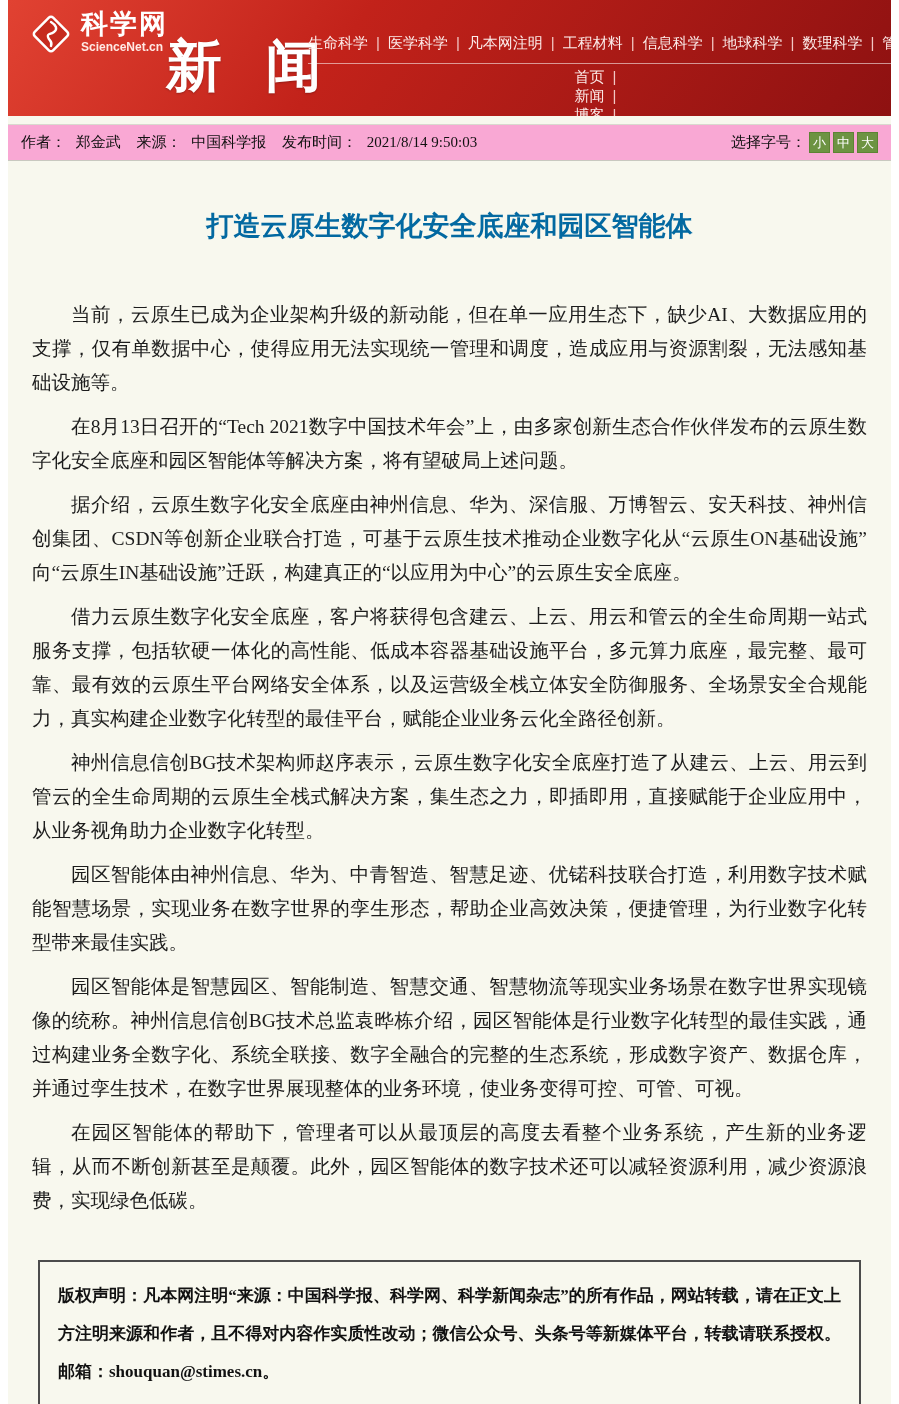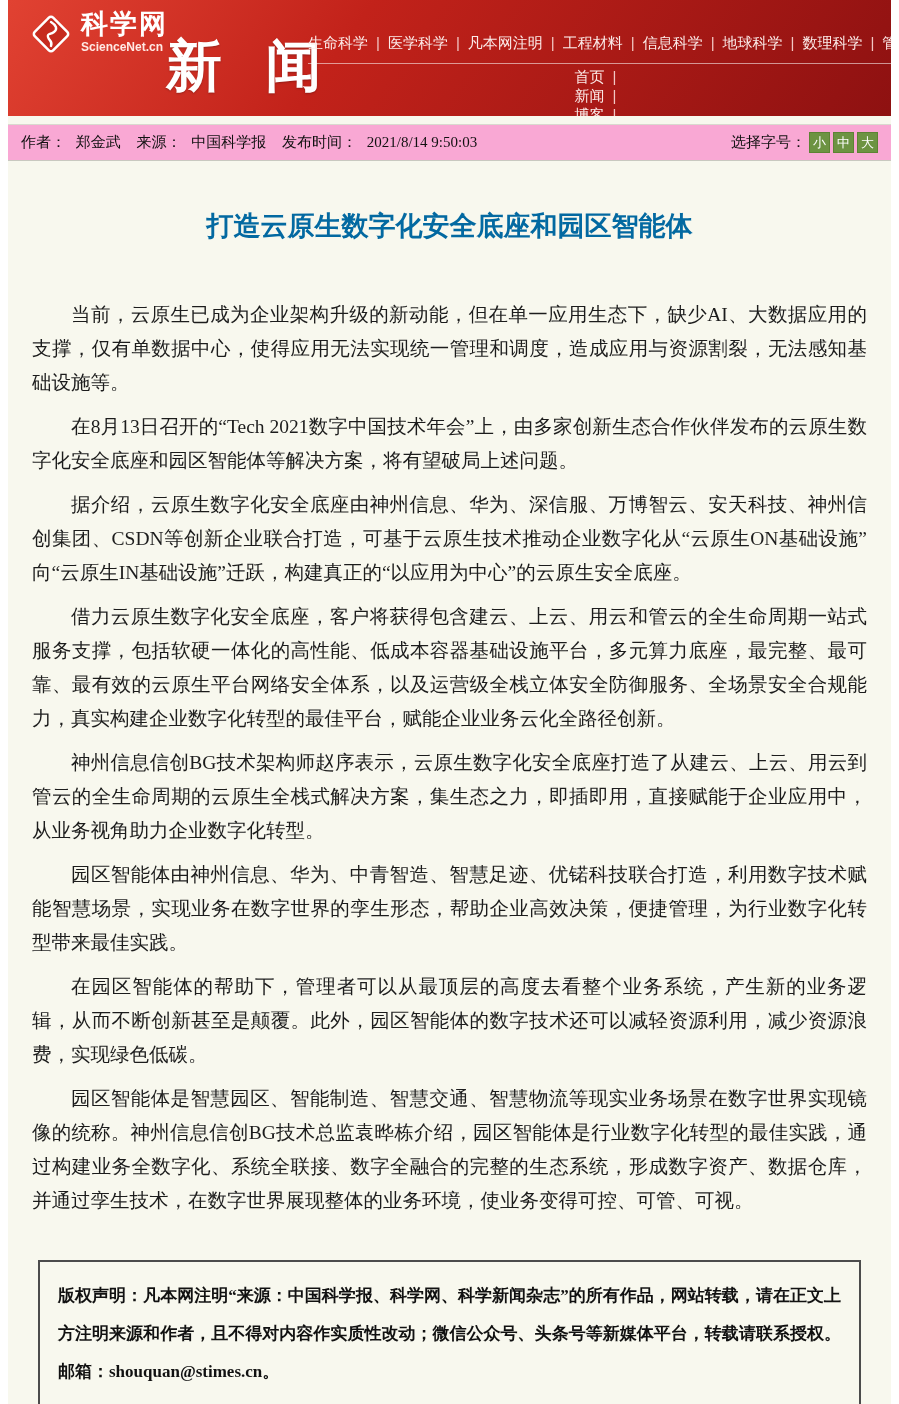--- a/index.html
+++ b/index.html
@@ -186,20 +186,20 @@
 
     <h1 class="article-title">打造云原生数字化安全底座和园区智能体</h1>
 
     <div class="article-body">
       <p>当前，云原生已成为企业架构升级的新动能，但在单一应用生态下，缺少AI、大数据应用的支撑，仅有单数据中心，使得应用无法实现统一管理和调度，造成应用与资源割裂，无法感知基础设施等。</p>
       <p>在8月13日召开的“Tech 2021数字中国技术年会”上，由多家创新生态合作伙伴发布的云原生数字化安全底座和园区智能体等解决方案，将有望破局上述问题。</p>
       <p>据介绍，云原生数字化安全底座由神州信息、华为、深信服、万博智云、安天科技、神州信创集团、CSDN等创新企业联合打造，可基于云原生技术推动企业数字化从“云原生ON基础设施”向“云原生IN基础设施”迁跃，构建真正的“以应用为中心”的云原生安全底座。</p>
       <p>借力云原生数字化安全底座，客户将获得包含建云、上云、用云和管云的全生命周期一站式服务支撑，包括软硬一体化的高性能、低成本容器基础设施平台，多元算力底座，最完整、最可靠、最有效的云原生平台网络安全体系，以及运营级全栈立体安全防御服务、全场景安全合规能力，真实构建企业数字化转型的最佳平台，赋能企业业务云化全路径创新。</p>
       <p>神州信息信创BG技术架构师赵序表示，云原生数字化安全底座打造了从建云、上云、用云到管云的全生命周期的云原生全栈式解决方案，集生态之力，即插即用，直接赋能于企业应用中，从业务视角助力企业数字化转型。</p>
       <p>园区智能体由神州信息、华为、中青智造、智慧足迹、优锘科技联合打造，利用数字技术赋能智慧场景，实现业务在数字世界的孪生形态，帮助企业高效决策，便捷管理，为行业数字化转型带来最佳实践。</p>
+      <p>园区智能体是智慧园区、智能制造、智慧交通、智慧物流等现实业务场景在数字世界实现镜像的统称。神州信息信创BG技术总监袁晔栋介绍，园区智能体是行业数字化转型的最佳实践，通过构建业务全数字化、系统全联接、数字全融合的完整的生态系统，形成数字资产、数据仓库，并通过孪生技术，在数字世界展现整体的业务环境，使业务变得可控、可管、可视。</p>
       <p>在园区智能体的帮助下，管理者可以从最顶层的高度去看整个业务系统，产生新的业务逻辑，从而不断创新甚至是颠覆。此外，园区智能体的数字技术还可以减轻资源利用，减少资源浪费，实现绿色低碳。</p>
-      <p>园区智能体是智慧园区、智能制造、智慧交通、智慧物流等现实业务场景在数字世界实现镜像的统称。神州信息信创BG技术总监袁晔栋介绍，园区智能体是行业数字化转型的最佳实践，通过构建业务全数字化、系统全联接、数字全融合的完整的生态系统，形成数字资产、数据仓库，并通过孪生技术，在数字世界展现整体的业务环境，使业务变得可控、可管、可视。</p>
     </div>
 
     <div class="copyright-box">版权声明：凡本网注明“来源：中国科学报、科学网、科学新闻杂志”的所有作品，网站转载，请在正文上方注明来源和作者，且不得对内容作实质性改动；微信公众号、头条号等新媒体平台，转载请联系授权。邮箱：shouquan@stimes.cn。</div>
 
   </div>
 </div>
 
 </body></html>

